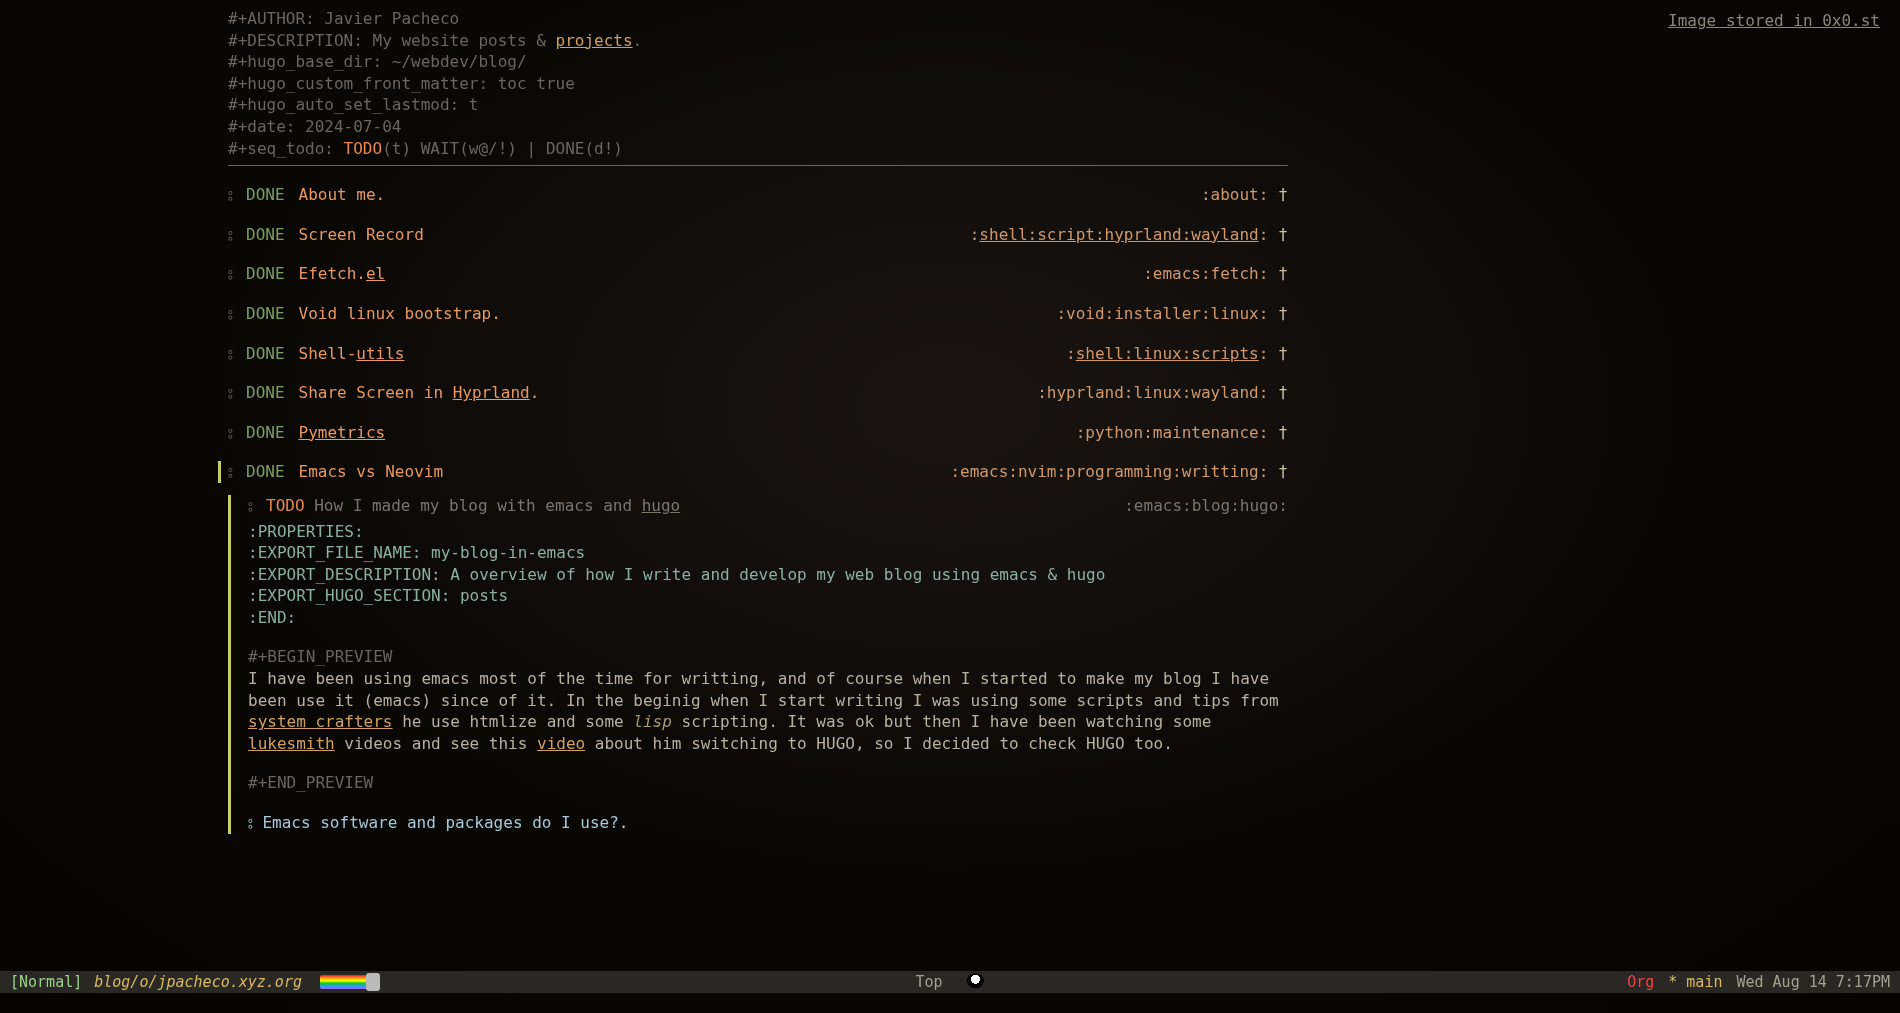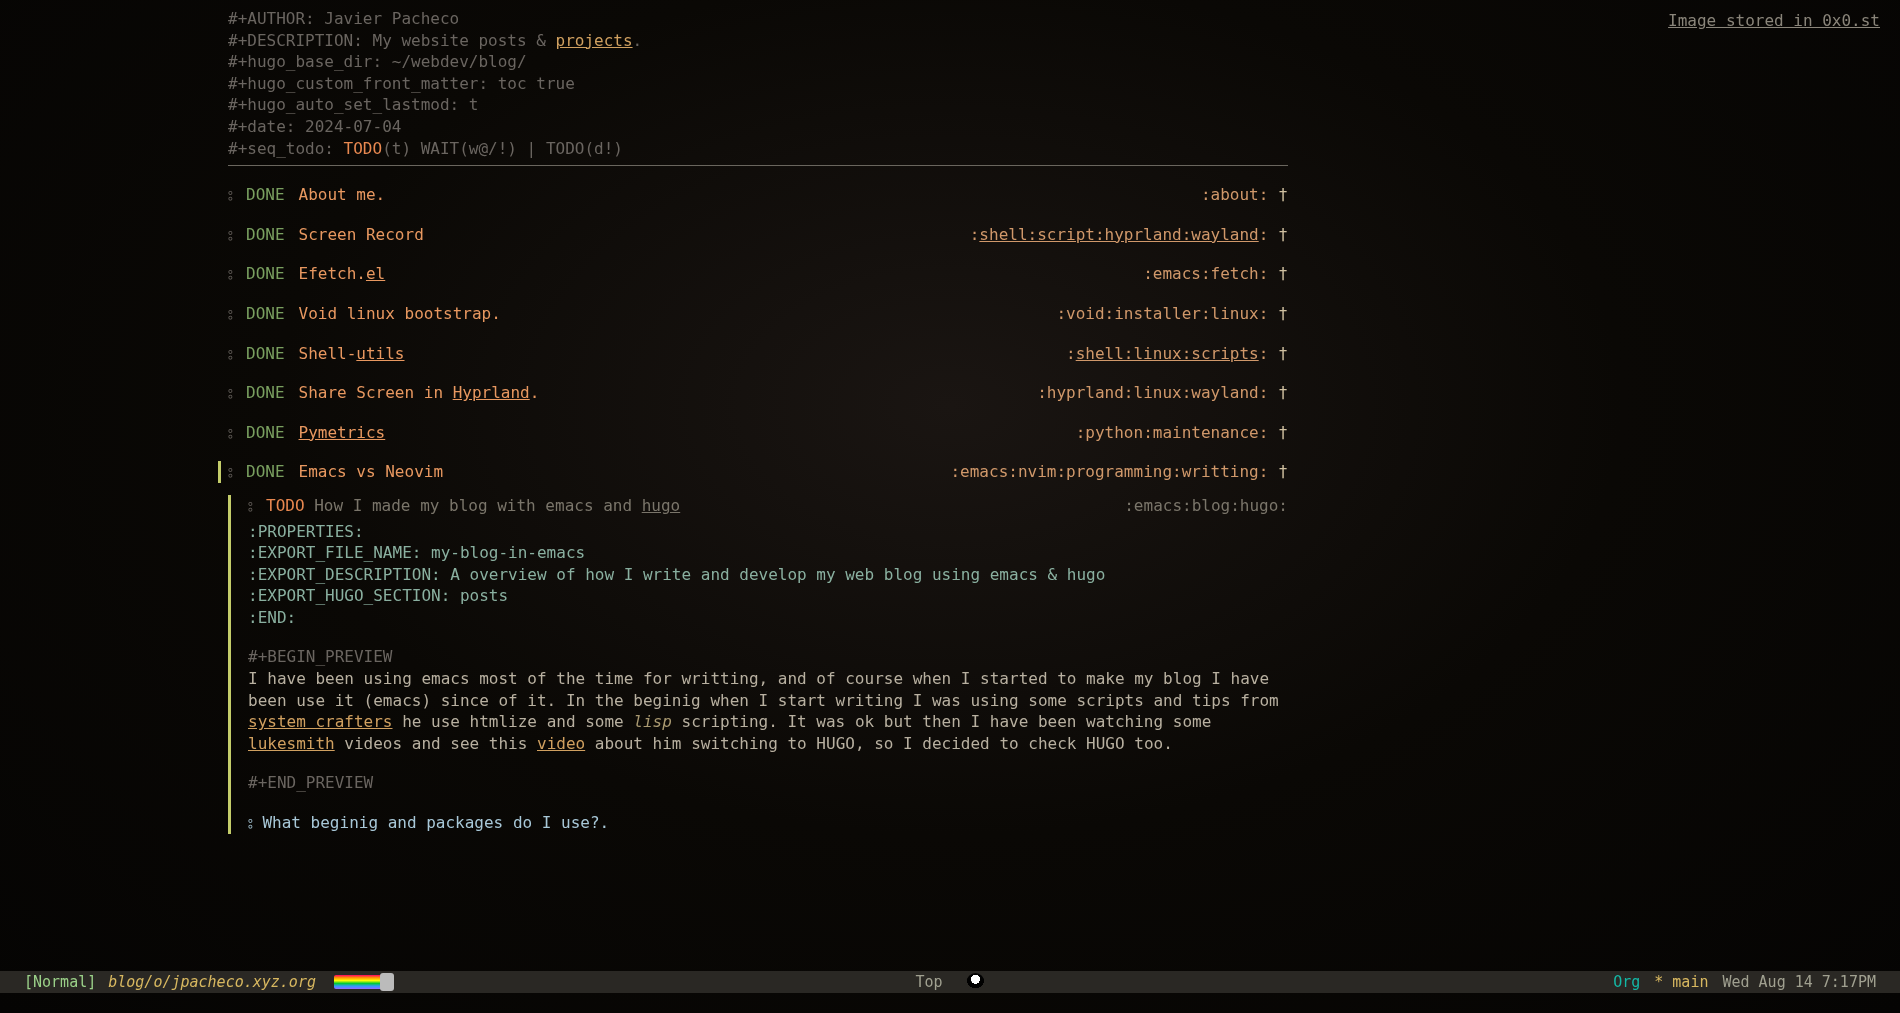--- a/index.html
+++ b/index.html
@@ -58,29 +58,29 @@
   font-size: 16px;
   text-decoration: underline;
 }
 .modeline {
   position: absolute;
   left: 0; right: 0; bottom: 20px;
   height: 22px;
   background: #2a2824;
   display: flex;
   align-items: center;
-  padding: 0 24px;
+  padding: 0 10px;
   font-size: 15px;
 }
 .ml-mode { color: #9ad088; margin-right: 12px; }
 .ml-path { color: #d8b860; font-style: italic; margin-right: 18px; }
 .ml-nyan { margin-right: auto; display: flex; align-items: center; gap: 6px; }
 .ml-center { color: #a0a090; position: absolute; left: 50%; transform: translateX(-50%); display: flex; align-items: center; gap: 24px; text-align: center; }
 .ml-right { color: #a0a090; display: flex; gap: 14px; }
-.ml-right .org { color: #14b8a6; }
+.ml-right .org { color: #ef4444; }
 .ml-right .branch { color: #d8b860; }
 .nyan-cat {
   display: inline-block; width: 50px; height: 14px;
   background: linear-gradient(#f06,#f90,#ff0,#0c3,#39f,#96f);
   border-radius: 2px;
   position: relative;
 }
 .nyan-cat::after {
   content: ""; position: absolute; right: -10px; top: -2px;
   width: 14px; height: 18px; background: #bbb; border-radius: 3px;
@@ -99,21 +99,21 @@
 
   <div class="meta-line">#+AUTHOR: Javier Pacheco</div>
   <div class="meta-line">
     <span>#+DESCRIPTION: My website posts &amp; </span><span class="link">projects</span><span>.</span>
   </div>
   <div class="meta-line">#+hugo_base_dir: ~/webdev/blog/</div>
   <div class="meta-line">#+hugo_custom_front_matter: toc true</div>
   <div class="meta-line">#+hugo_auto_set_lastmod: t</div>
   <div class="meta-line">#+date: 2024-07-04</div>
   <div class="meta-line">
-    <span>#+seq_todo: </span><span class="kw-todo">TODO</span><span>(t) WAIT(w@/!) | TODO(d!)</span>
+    <span>#+seq_todo: </span><span class="kw-todo">TODO</span><span>(t) WAIT(w@/!) | DONE(d!)</span>
   </div>
 
   <hr class="rule">
 
   <div id="entries">
       <div class="entry">
         <span class="fold-glyph">⦂</span>
         <span class="kw-done">DONE</span>
         <span class="h-title"><span>About me.</span></span>
         <span class="spacer"></span>
@@ -198,21 +198,21 @@
       <div class="prop-line">:EXPORT_DESCRIPTION: A overview of how I write and develop my web blog using emacs &amp; hugo</div>
       <div class="prop-line">:EXPORT_HUGO_SECTION: posts</div>
       <div class="prop-line">:END:</div>
 
       <div class="begin-prev">#+BEGIN_PREVIEW</div>
       <div class="body-text">
         <span>I have been using emacs most of the time for writting, and of course when I started to make my blog I have been use it (emacs) since of it. In the beginig when I start writing I was using some scripts and tips from </span><a>system crafters</a><span> he use htmlize and some </span><span class="ital">lisp</span><span> scripting. It was ok but then I have been watching some </span><a>lukesmith</a><span> videos and see this </span><a>video</a><span> about him switching to HUGO, so I decided to check HUGO too.</span>
       </div>
       <div class="begin-prev">#+END_PREVIEW</div>
 
-      <div class="h2-line">⦂ What beginig and packages do I use?.</div>
+      <div class="h2-line">⦂ Emacs software and packages do I use?.</div>
     </div>
   </div>
 
 </div>
 
 <div class="modeline">
   <span class="ml-mode">[Normal]</span>
   <span class="ml-path">blog/o/jpacheco.xyz.org</span>
   <span class="ml-nyan">
     <span class="nyan-cat"></span>

